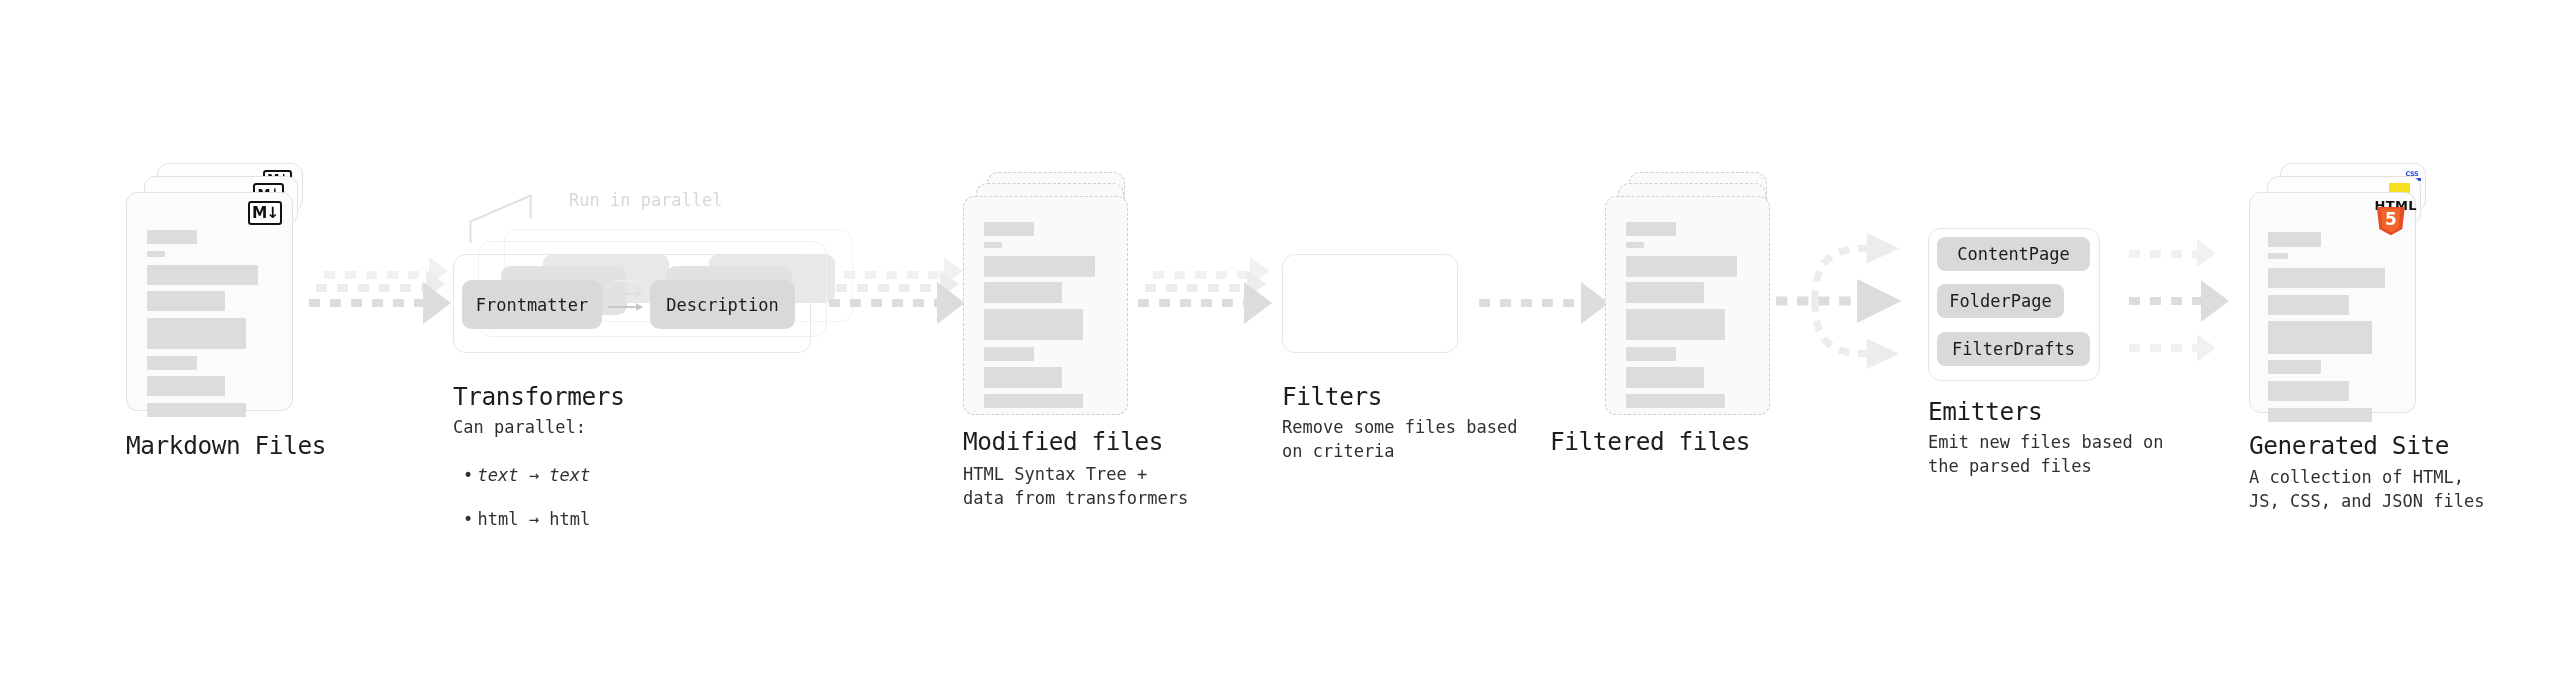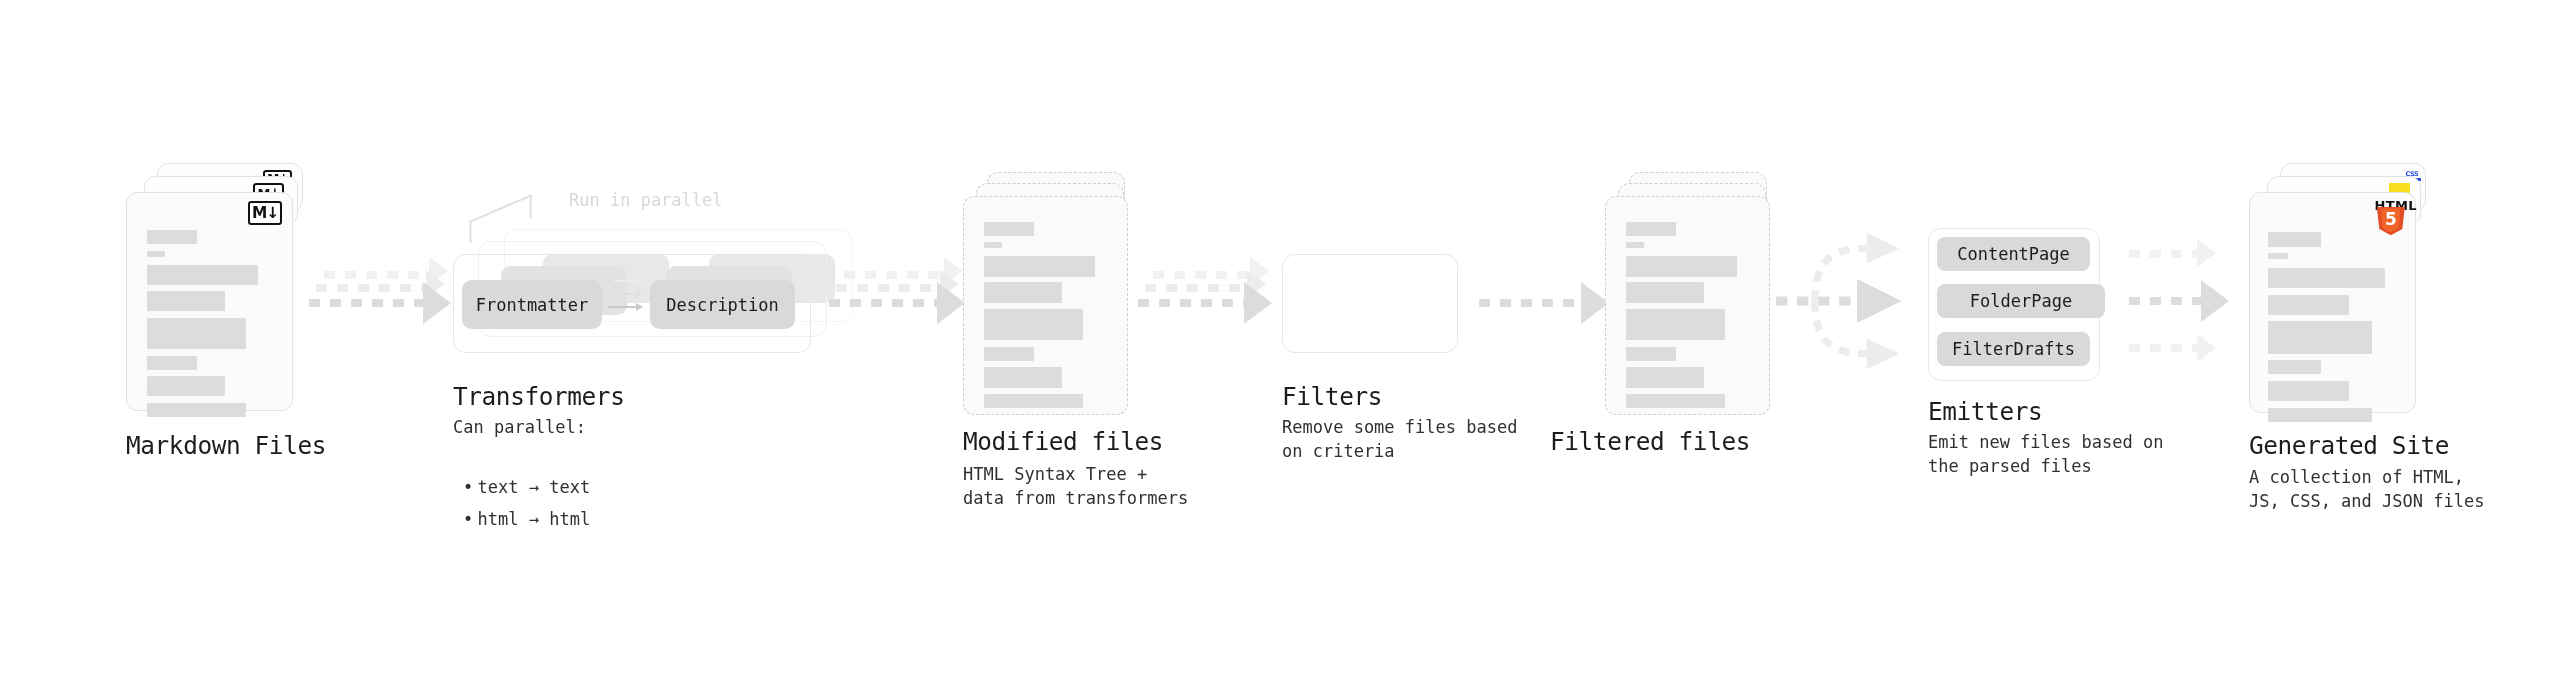--- a/index.html
+++ b/index.html
@@ -243,21 +243,21 @@
 
   <div class="minArrow f3" style="left:614px; top:280px; width:28px;"></div>
   <div class="minArrow f2" style="left:611px; top:293px; width:31px;"></div>
   <div class="minArrow" style="left:608px; top:306px; width:34px;"></div>
 
   <div class="chip" style="left:462px; top:280px; width:140px; height:49px;">Frontmatter</div>
   <div class="chip" style="left:650px; top:280px; width:145px; height:49px;text-align:center;">Description</div>
 
   <div class="label-title" style="left:453px; top:382px;">Transformers</div>
   <div class="label-sub" style="left:453px; top:416px;">Can parallel:</div>
-  <div class="label-sub" style="left:463px; top:452px;">
+  <div class="label-sub" style="left:463px; top:440px;font-style:italic;">
     <span style="display:inline-block;width:14.6px;">•</span><span>text → text</span>
   </div>
   <div class="label-sub" style="left:463px; top:484px;">
     <span style="display:inline-block;width:14.6px;">•</span><span>html → html</span>
   </div>
 
   <div class="arrowgrp" style="left:829px; top:268px;">
     <div class="dashline l3" style="left:14.6px; top:3.3px;  width:104px;"></div>
     <div class="tri l3 small" style="left:115px; top:-11.4px;"></div>
     <div class="dashline l2" style="left:7.3px;  top:16.3px; width:108px;"></div>
@@ -330,21 +330,21 @@
     <path d="M 0 95 H 100" stroke="#dcdcdc" stroke-width="11" fill="none" stroke-dasharray="14 12"></path>
     <polygon points="100,68 155,95 100,122" fill="#dcdcdc"></polygon>
     <path d="M 48 95 C 48 45 68 30 112 30" stroke="#ececec" stroke-width="9" fill="none" stroke-dasharray="13 11"></path>
     <polygon points="112,11 152,30 112,49" fill="#ececec"></polygon>
     <path d="M 48 95 C 48 145 68 160 112 160" stroke="#ececec" stroke-width="9" fill="none" stroke-dasharray="13 11"></path>
     <polygon points="112,141 152,160 112,179" fill="#ececec"></polygon>
   </svg>
 
   <div class="groupbox" style="left:1928px; top:228px; width:172px; height:153px;"></div>
   <div class="chip" style="left:1937px; top:237px; width:153px; height:34px; border-radius:8.1px;">ContentPage</div>
-  <div class="chip" style="left:1937px; top:284px; width:168px; height:34px; border-radius:8.1px;">FolderPage</div>
+  <div class="chip" style="left:1937px; top:284px; width:127px; height:34px; border-radius:8.1px;">FolderPage</div>
   <div class="chip" style="left:1937px; top:332px; width:153px; height:34px; border-radius:8.1px;">FilterDrafts</div>
 
   <div class="label-title" style="left:1928px; top:397px;">Emitters</div>
   <div class="label-sub" style="left:1928px; top:431px;">Emit new files based on
 the parsed files</div>
 
   <div class="arrowgrp" style="left:2129px; top:228px;">
     <div class="dashline l3" style="left:0px; top:22px;  width:72px;"></div>
     <div class="tri l3 small" style="left:68px; top:11.4px;"></div>
 

